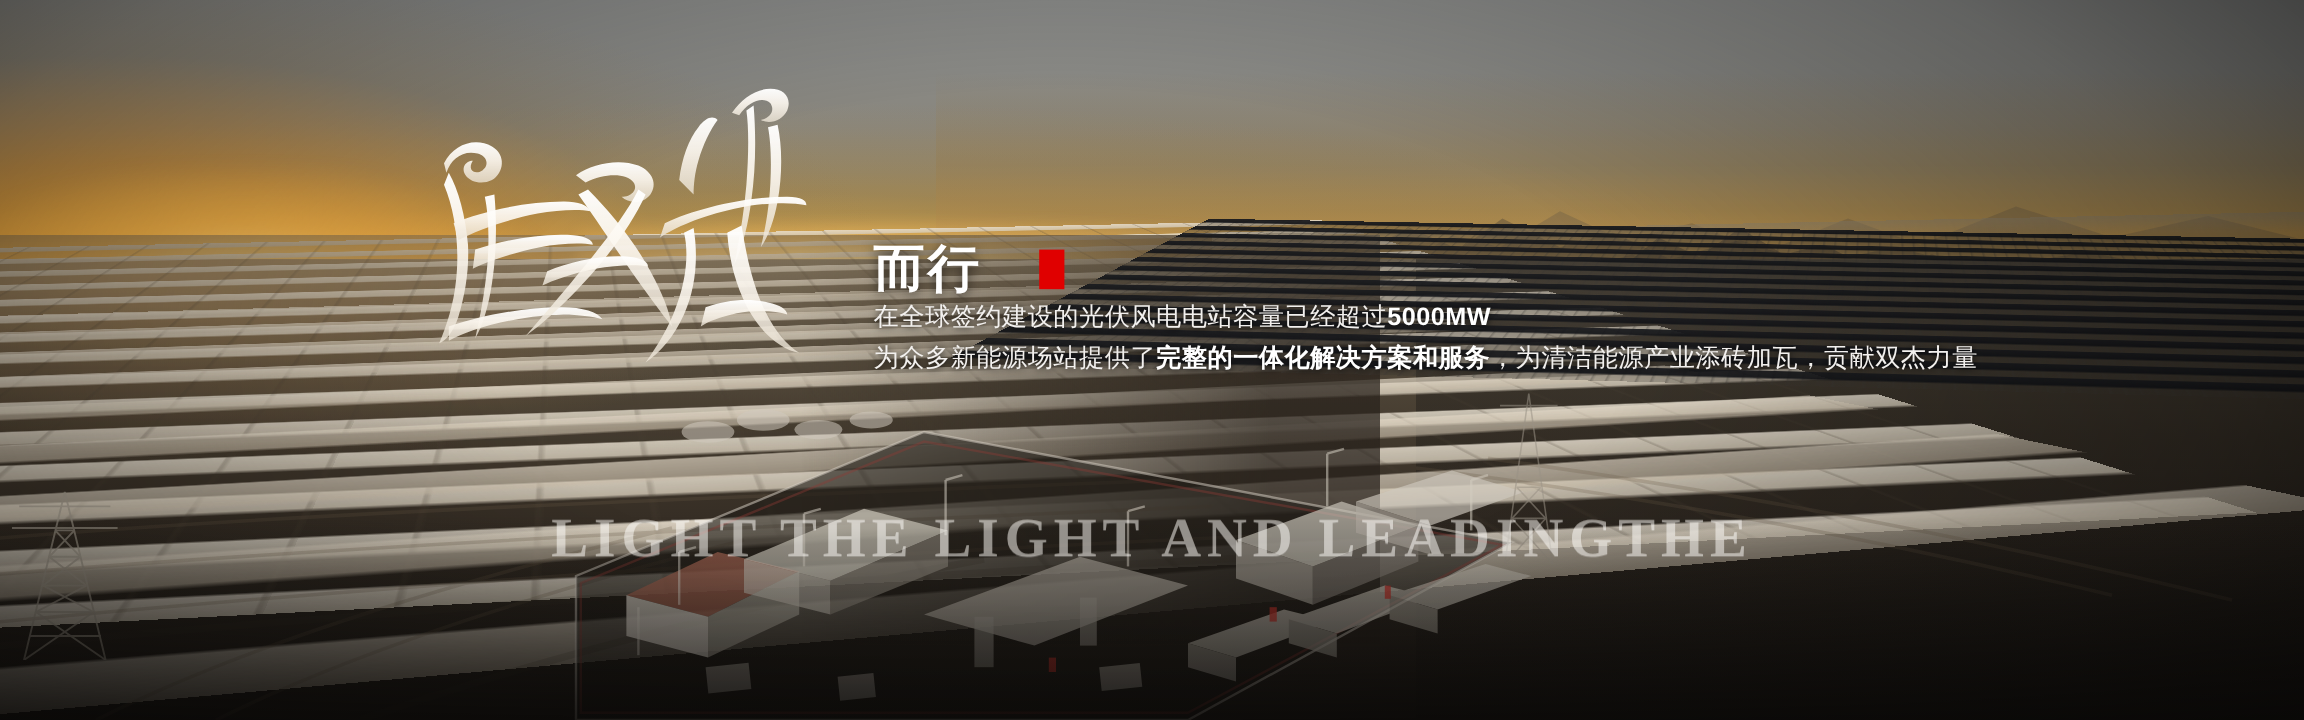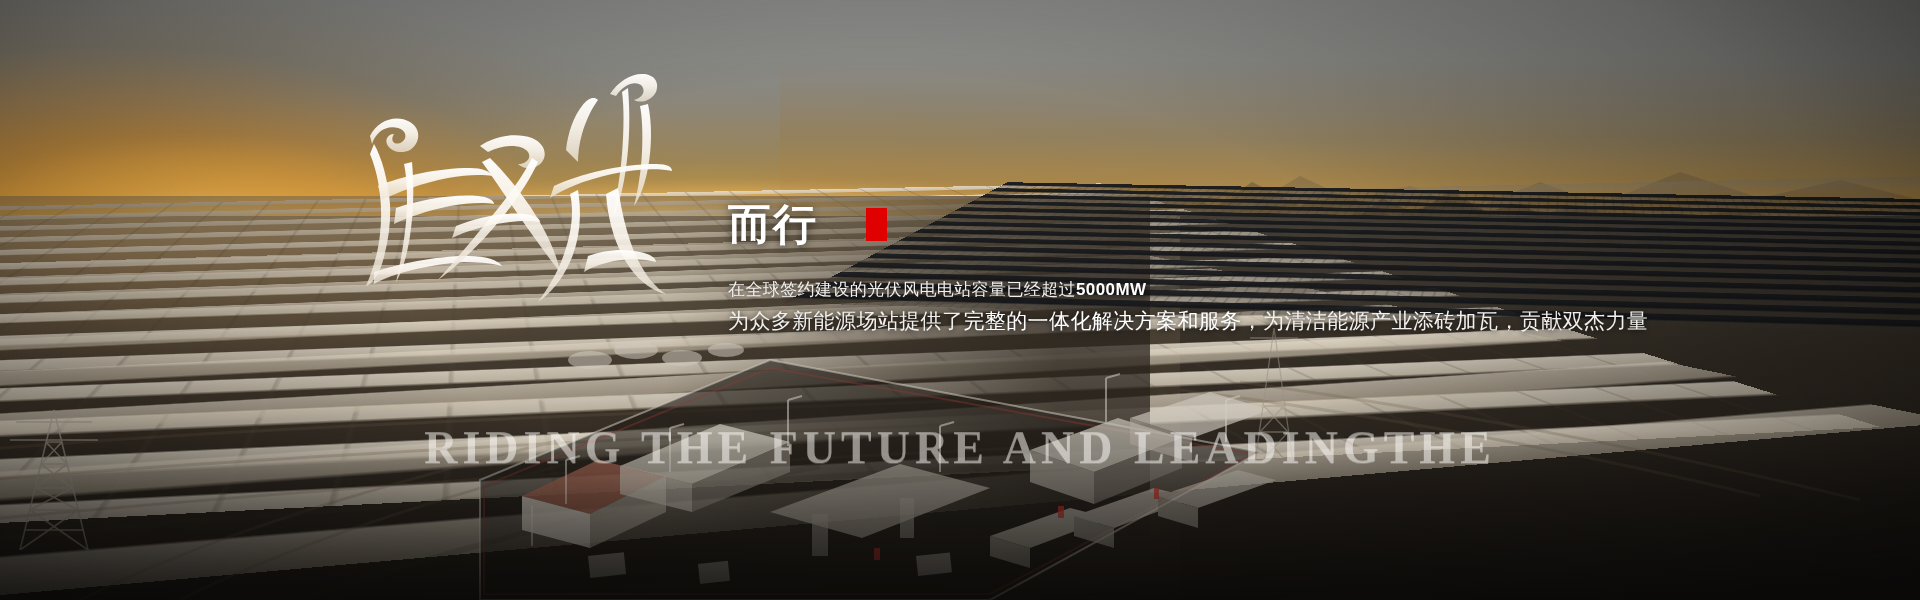--- a/index.html
+++ b/index.html
@@ -173,29 +173,29 @@
     font-size:43px; font-weight:700; color:#ffffff;
     letter-spacing:2px; line-height:1.12;
     text-shadow:0 2px 10px rgba(0,0,0,0.65);
   }
   .headline .h-a { margin-right:26px; }
   .red-block {
     display:inline-block; width:21px; height:33px;
     background:#e00000; margin-left:22px; flex:0 0 auto;
   }
   .sub1 {
-    margin-top:30px; font-size:17px; color:#f2f0ee; letter-spacing:0.4px;
+    margin-top:2px; font-size:21px; color:#f2f0ee; letter-spacing:0.4px;
     text-shadow:0 1px 6px rgba(0,0,0,0.8);
   }
   .sub1 b { font-weight:700; color:#ffffff; }
   .sub2 {
     margin-top:6px; font-size:21px; color:#f2f0ee; letter-spacing:0.4px;
     text-shadow:0 1px 6px rgba(0,0,0,0.8);
   }
-  .sub2 b { font-weight:400; color:#ffffff; }
+  .sub2 b { font-weight:700; color:#ffffff; }
 
   
   .english {
     position:absolute; left:0; top:418px; width:1920px;
     text-align:center; pointer-events:none;
   }
   .eng-line {
     font-family:"Liberation Serif", serif;
     font-size:46px; font-weight:700;
     letter-spacing:5px;
@@ -429,16 +429,16 @@
     </div>
     <div class="sub1">
       <span>在全球签约建设的光伏风电电站容量已经超过</span><b>5000MW</b>
     </div>
     <div class="sub2">
       <span>为众多新能源场站提供了</span><b>完整的一体化解决方案和服务</b><span>，为清洁能源产业添砖加瓦，贡献双杰力量</span>
     </div>
   </div>
 
   <div class="english">
-    <div class="eng-line l1">RIDING THE FUTURE AND LEADINGTHE</div>
+    <div class="eng-line l1">LIGHT THE LIGHT AND LEADINGTHE</div>
   </div>
 
 </div>
 
 </body></html>

